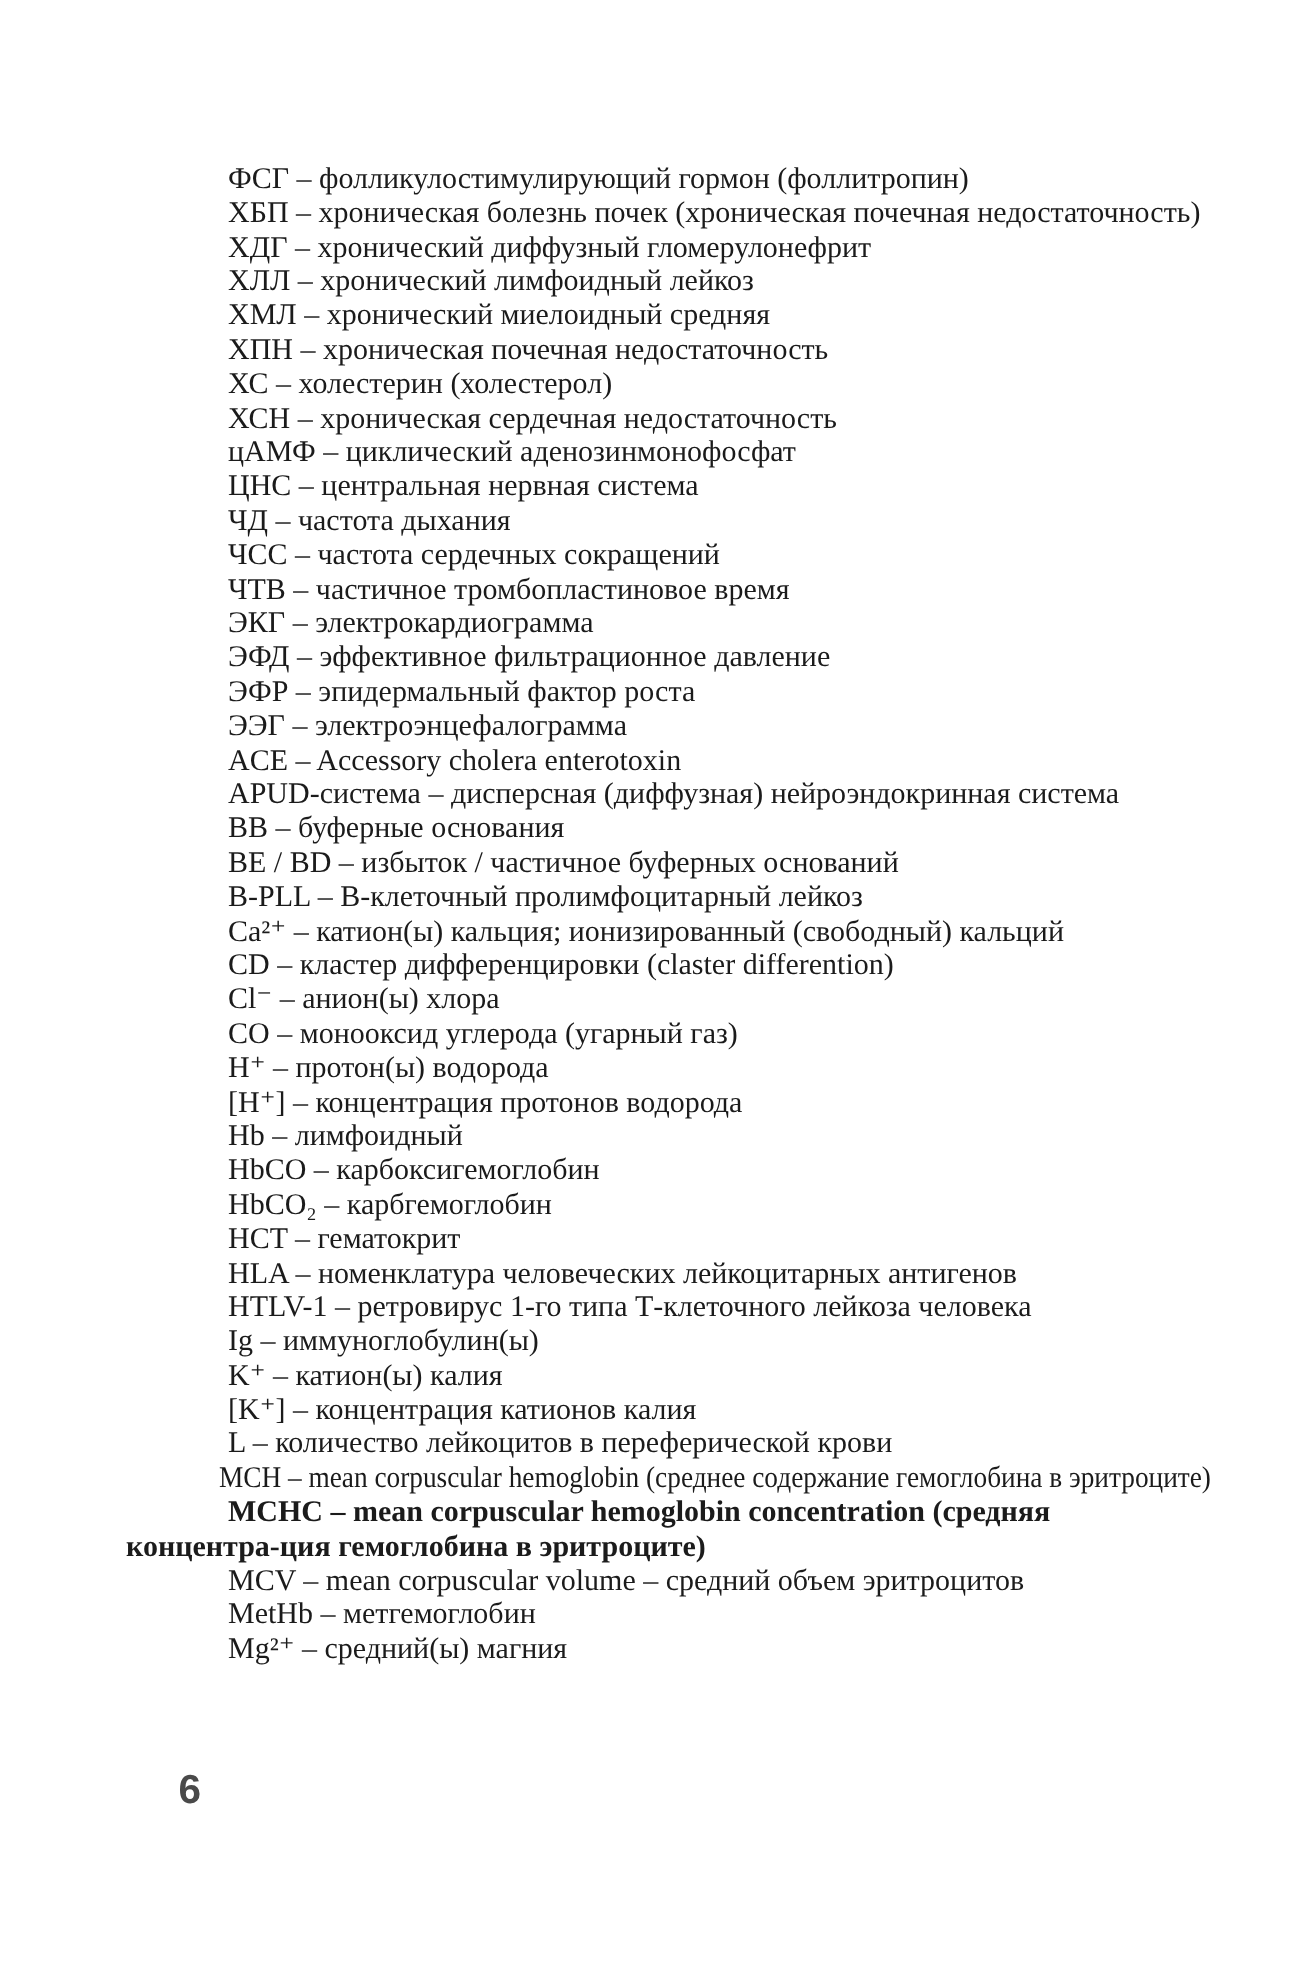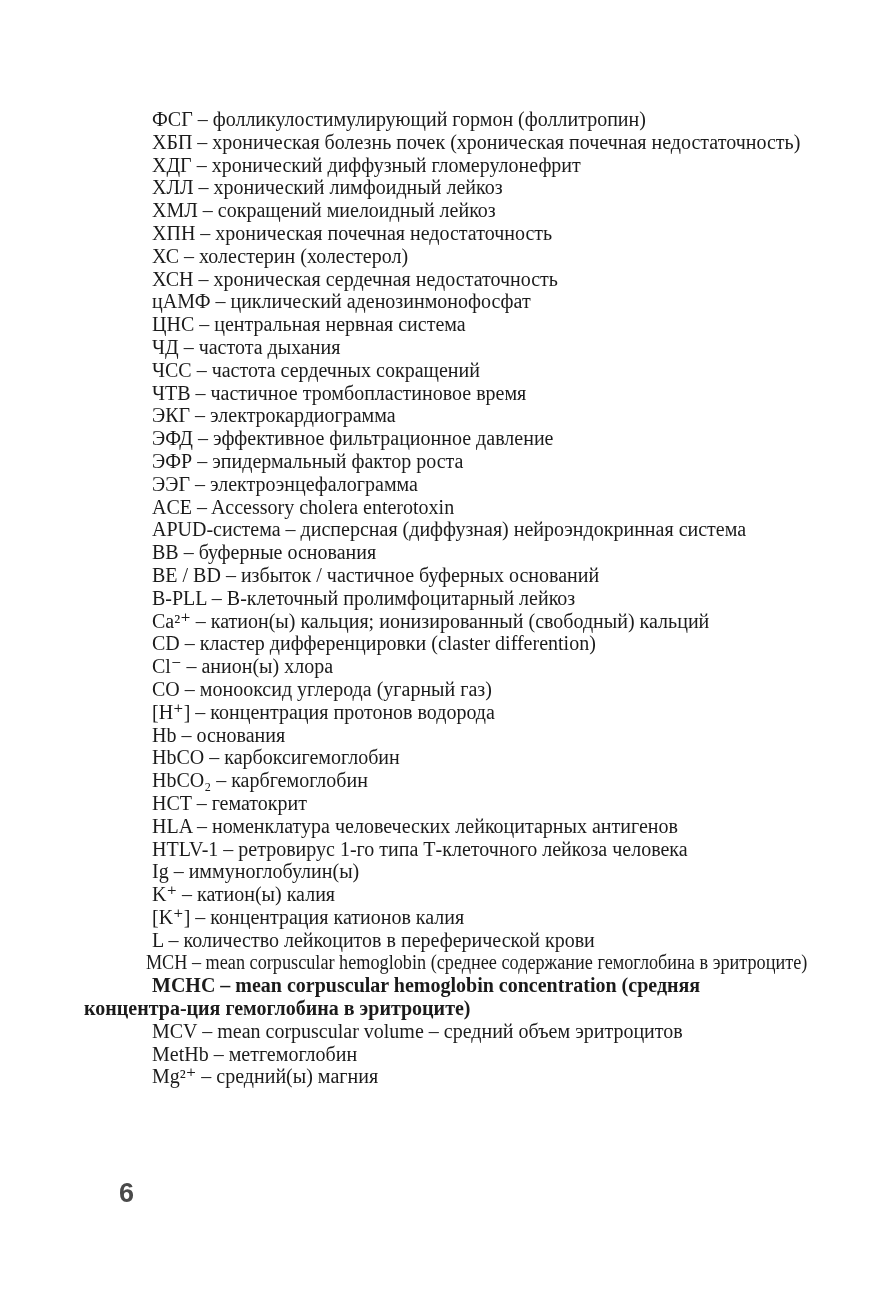--- a/index.html
+++ b/index.html
@@ -44,21 +44,21 @@
 </style>
 </head>
 <body>
 
 <div class="page">
   <main class="text-block" id="abbr-list">
       <p class="entry">ФСГ – фолликулостимулирующий гормон (фоллитропин)</p>
       <p class="entry">ХБП – хроническая болезнь почек (хроническая почечная недостаточность)</p>
       <p class="entry">ХДГ – хронический диффузный гломерулонефрит</p>
       <p class="entry">ХЛЛ – хронический лимфоидный лейкоз</p>
-      <p class="entry">ХМЛ – сокращений миелоидный лейкоз</p>
+      <p class="entry">ХМЛ – хронический миелоидный средняя</p>
       <p class="entry">ХПН – хроническая почечная недостаточность</p>
       <p class="entry">ХС – холестерин (холестерол)</p>
       <p class="entry">ХСН – хроническая сердечная недостаточность</p>
       <p class="entry">цАМФ – циклический аденозинмонофосфат</p>
       <p class="entry">ЦНС – центральная нервная система</p>
       <p class="entry">ЧД – частота дыхания</p>
       <p class="entry">ЧСС – частота сердечных сокращений</p>
       <p class="entry">ЧТВ – частичное тромбопластиновое время</p>
       <p class="entry">ЭКГ – электрокардиограмма</p>
       <p class="entry">ЭФД – эффективное фильтрационное давление</p>
@@ -66,22 +66,23 @@
       <p class="entry">ЭЭГ – электроэнцефалограмма</p>
       <p class="entry">ACE – Accessory cholera enterotoxin</p>
       <p class="entry">APUD-система – дисперсная (диффузная) нейроэндокринная система</p>
       <p class="entry">BB – буферные основания</p>
       <p class="entry">BE / BD – избыток / частичное буферных оснований</p>
       <p class="entry">B-PLL – B-клеточный пролимфоцитарный лейкоз</p>
       <p class="entry">Ca²⁺ – катион(ы) кальция; ионизированный (свободный) кальций</p>
       <p class="entry">CD – кластер дифференцировки (claster differention)</p>
       <p class="entry">Cl⁻ – анион(ы) хлора</p>
       <p class="entry">CO – монооксид углерода (угарный газ)</p>
+      <p class="entry">H⁺ – протон(ы) водорода</p>
       <p class="entry">[H⁺] – концентрация протонов водорода</p>
-      <p class="entry">Hb – основания</p>
+      <p class="entry">Hb – лимфоидный</p>
       <p class="entry">HbCO – карбоксигемоглобин</p>
       <p class="entry">HbCO₂ – карбгемоглобин</p>
       <p class="entry">HCT – гематокрит</p>
       <p class="entry">HLA – номенклатура человеческих лейкоцитарных антигенов</p>
       <p class="entry">HTLV-1 – ретровирус 1-го типа Т-клеточного лейкоза человека</p>
       <p class="entry">Ig – иммуноглобулин(ы)</p>
       <p class="entry">K⁺ – катион(ы) калия</p>
       <p class="entry">[K⁺] – концентрация катионов калия</p>
       <p class="entry">L – количество лейкоцитов в переферической крови</p>
       <p class="entry" style="transform: scaleX(0.910579); transform-origin: 0px 50%;">MCH – mean corpuscular hemoglobin (среднее содержание гемоглобина в&nbsp;эритроците)</p>

